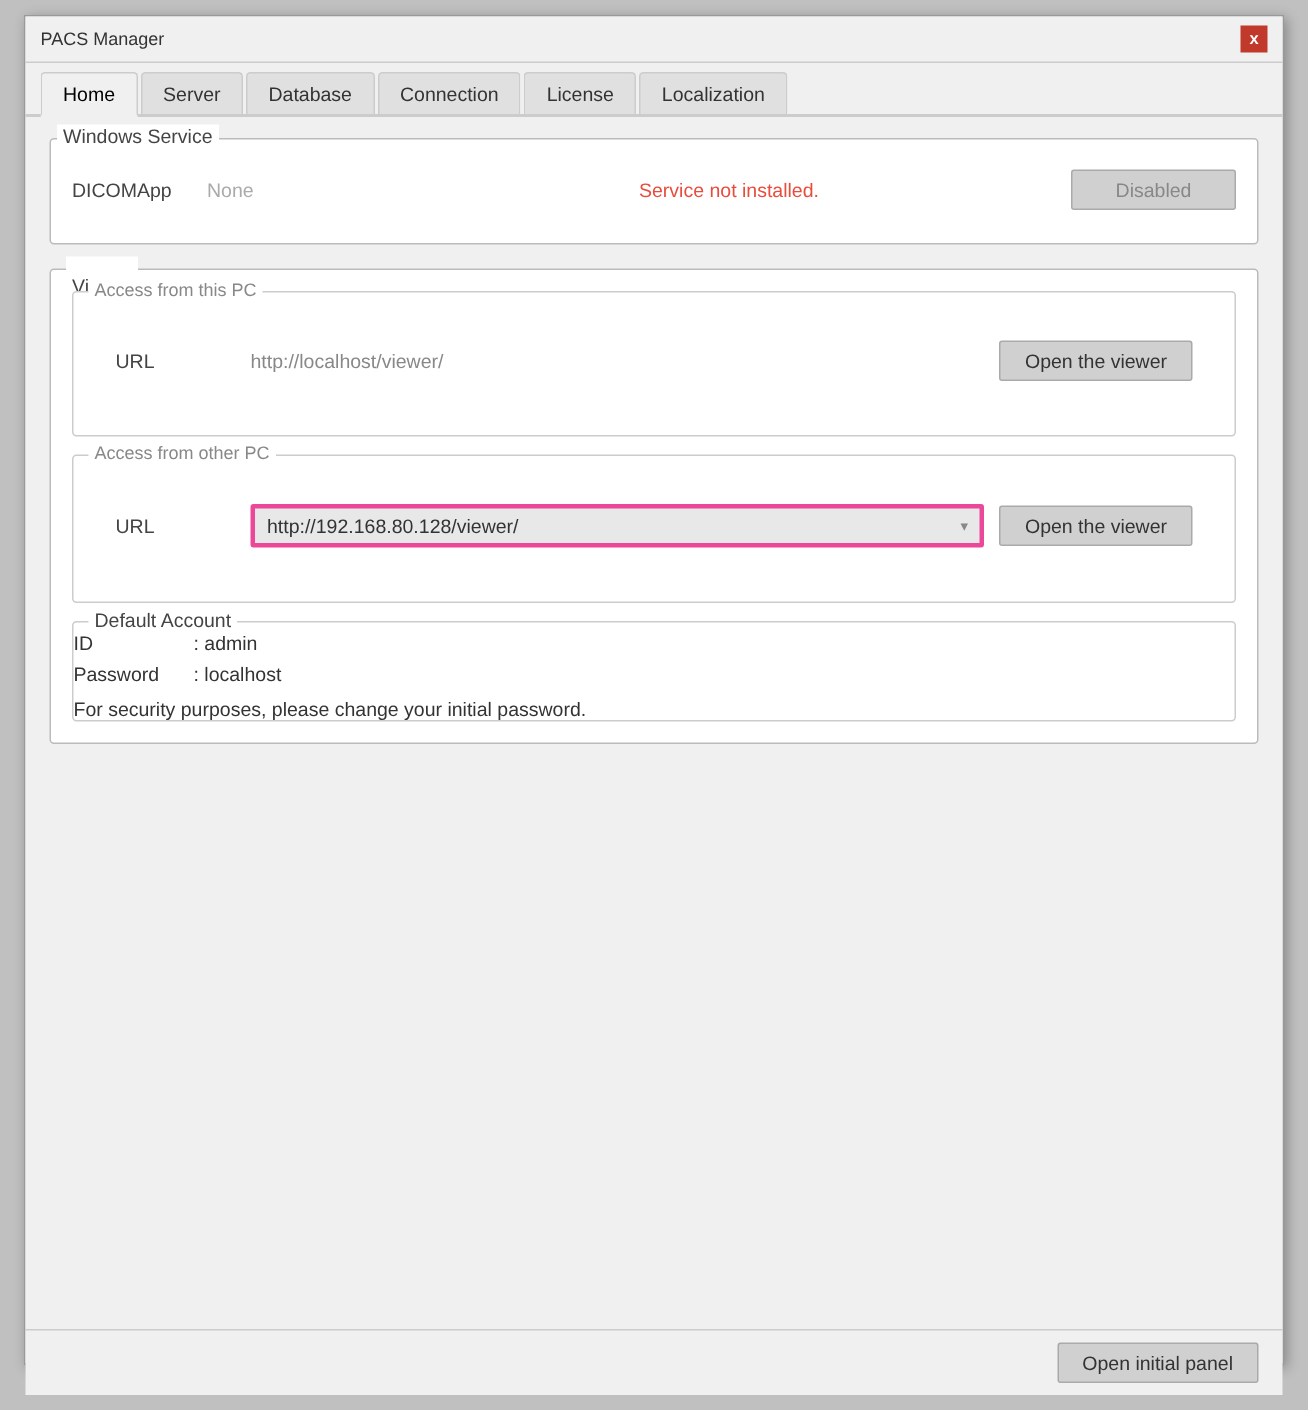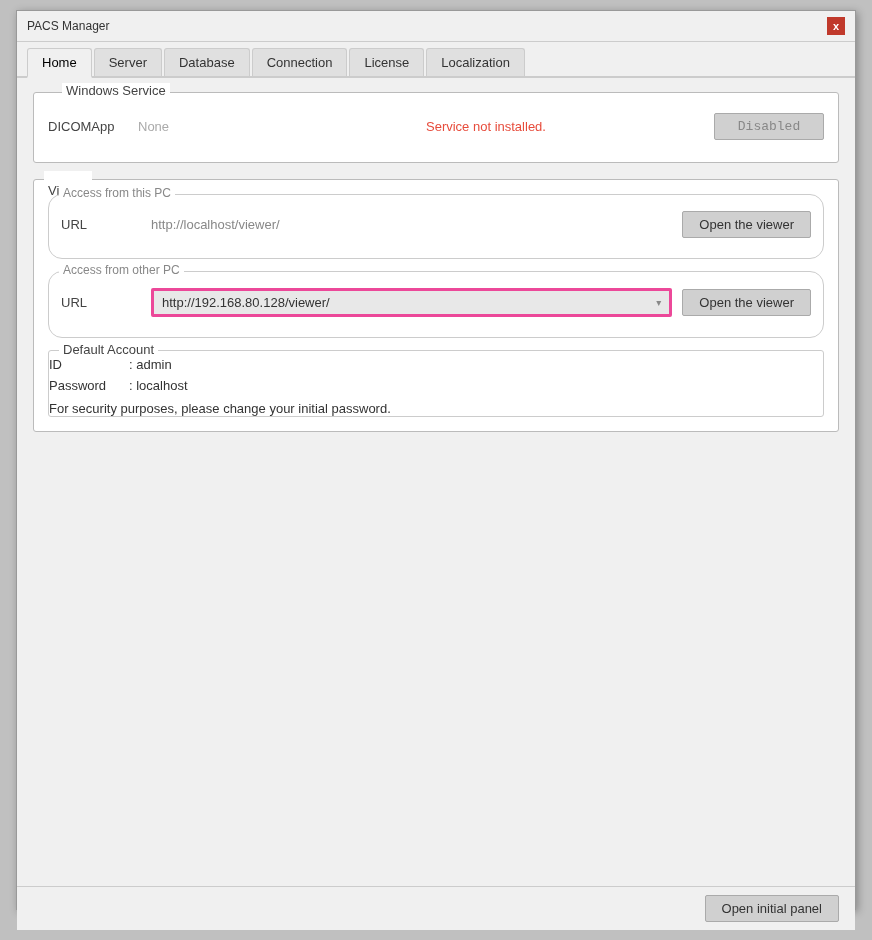--- a/index.html
+++ b/index.html
@@ -77,21 +77,21 @@
       border: 1px solid #bbb;
       border-radius: 3px;
       margin-bottom: 16px;
       padding: 14px 14px 14px;
       position: relative;
       background: white;
     }
     .section-title {
       position: absolute;
       top: -10px;
-      left: 28px;
+      left: 4px;
       background: white;
       padding: 0 4px;
       font-size: 13px;
       color: #444;
     }
     .section-content {
       margin-top: 6px;
     }
     .row {
       display: flex;
@@ -119,26 +119,25 @@
       padding: 5px 16px;
       cursor: pointer;
       font-size: 13px;
       color: #333;
       border-radius: 2px;
       min-width: 110px;
       text-align: center;
     }
     .btn:disabled {
       color: #888;
-      font-family: Liberation Mono, monospace;
     }
     .subsection {
       border: 1px solid #ccc;
-      border-radius: 14px;
-      padding: 12px;
+      border-radius: 3px;
+      padding: 28px;
       position: relative;
       margin-bottom: 12px;
       background: white;
     }
     .subsection-title {
       position: absolute;
       top: -9px;
       left: 10px;
       background: white;
       padding: 0 4px;

